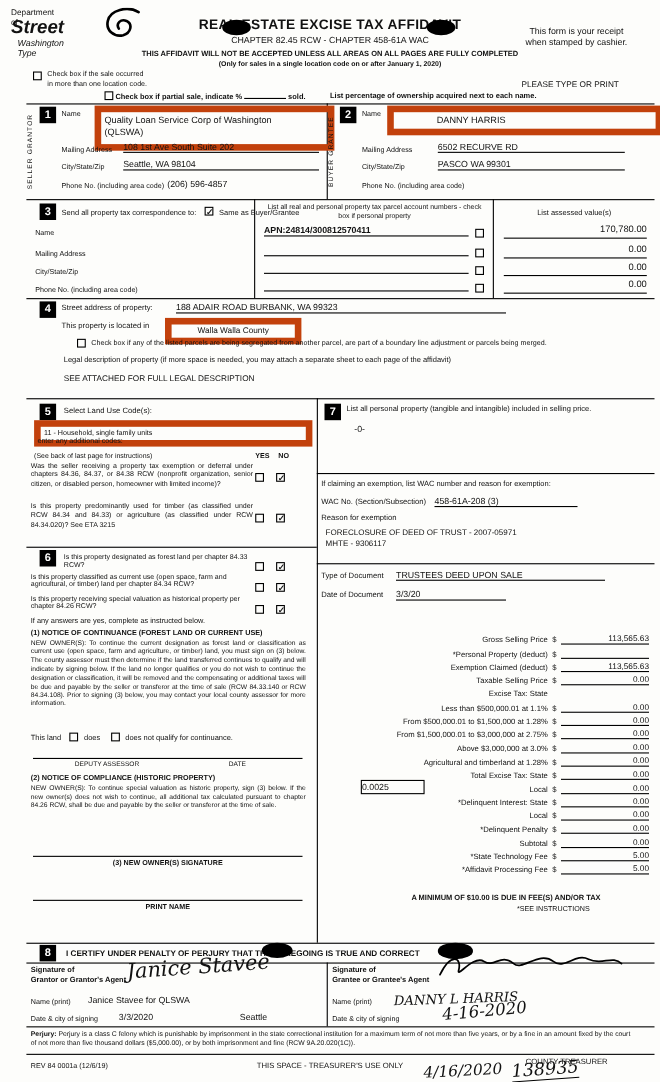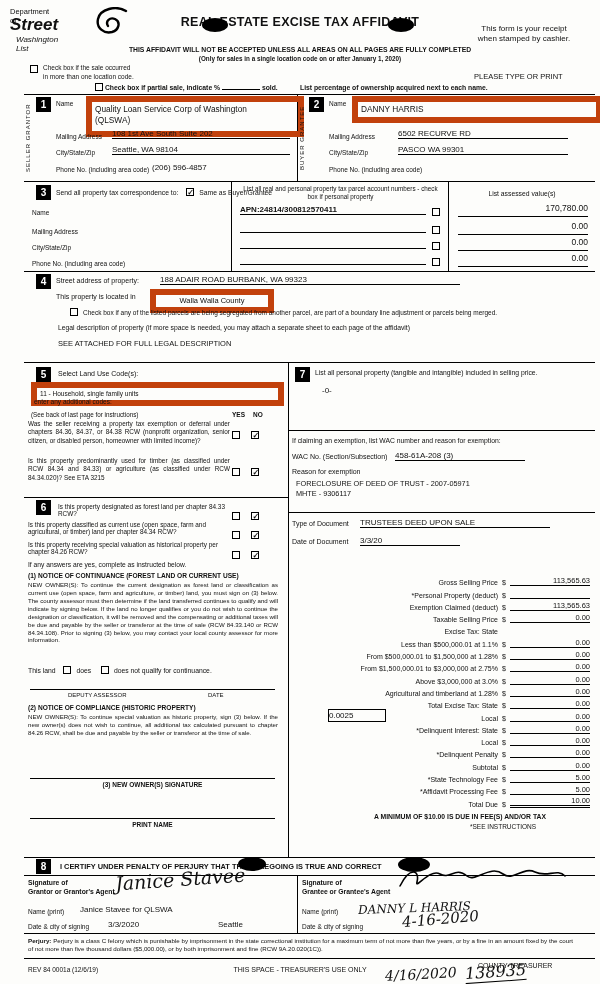--- a/index.html
+++ b/index.html
@@ -31,27 +31,28 @@
   .yn .cb{margin-left:7px;}
 </style>
 </head>
 <body>
 
 <div class="page">
 
   <div class="abs" style="left:10px;top:7px;">
     <div class="abs" style="left:0;top:0;font-size:7.5px;">Department of</div>
     <div class="abs" style="left:0;top:8px;font-size:17px;font-weight:bold;font-style:italic;">Street</div>
-    <div class="abs" style="left:6px;top:28px;font-size:8px;font-style:italic;">Washington List</div>
+    <div class="abs" style="left:6px;top:28px;font-size:8px;font-style:italic;">Washington Type</div>
     <svg class="abs" style="left:82px;top:0px;" width="40" height="30" viewBox="0 0 40 30">
       <path d="M34,4 C24,-2 8,2 6,12 C4,21 12,27 20,25 C27,23 29,15 23,12 C18,10 13,14 16,19" fill="none" stroke="#000" stroke-width="2.4" stroke-linecap="round"></path>
     </svg>
   </div>
 
   <div class="abs ctr b" style="left:140px;top:15px;width:320px;font-size:12.5px;letter-spacing:0.3px;">REAL ESTATE EXCISE TAX AFFIDAVIT</div>
+  <div class="abs ctr" style="left:140px;top:32px;width:320px;font-size:8px;">CHAPTER 82.45 RCW - CHAPTER 458-61A WAC</div>
   <div class="abs ctr b" style="left:95px;top:46px;width:410px;font-size:6.8px;">THIS AFFIDAVIT WILL NOT BE ACCEPTED UNLESS ALL AREAS ON ALL PAGES ARE FULLY COMPLETED</div>
   <div class="abs ctr b" style="left:150px;top:55px;width:300px;font-size:6.3px;">(Only for sales in a single location code on or after January 1, 2020)</div>
 
   <div class="abs ctr" style="left:455px;top:24px;width:138px;font-size:8px;line-height:1.3;">
     <span>This form is your receipt</span><br>
     <span>when stamped by cashier.</span>
   </div>
   <div class="abs" style="left:474px;top:72px;font-size:7.5px;">PLEASE TYPE OR PRINT</div>
 
   <div class="abs" style="left:30px;top:64px;">
@@ -97,21 +98,21 @@
   <div class="abs val uline" style="left:112px;top:129px;width:178px;">108 1st Ave South Suite 202</div>
   <div class="abs lbl" style="left:56px;top:149px;">City/State/Zip</div>
   <div class="abs val uline" style="left:112px;top:145px;width:178px;">Seattle, WA 98104</div>
   <div class="abs lbl" style="left:56px;top:166px;">Phone No. (including area code)</div>
   <div class="abs val" style="left:152px;top:163px;width:135px;">(206) 596-4857</div>
 
   <div class="vlabel" style="left:299px;top:98px;height:80px;">BUYER GRANTEE</div>
   <div class="badge" style="left:309px;top:97px;">2</div>
   <div class="abs lbl" style="left:329px;top:100px;">Name</div>
   <div class="abs boxed" style="left:352px;top:96px;width:238px;height:15px;">
-    <div style="font-size:8.3px;padding:2px 3px 0;">DANNY HARRIS</div>
+    <div style="font-size:8.3px;padding:2px 3px 0;margin-left:36px;">DANNY HARRIS</div>
   </div>
   <div class="abs lbl" style="left:329px;top:133px;">Mailing Address</div>
   <div class="abs val uline" style="left:398px;top:129px;width:170px;">6502 RECURVE RD</div>
   <div class="abs lbl" style="left:329px;top:149px;">City/State/Zip</div>
   <div class="abs val uline" style="left:398px;top:145px;width:170px;">PASCO WA  99301</div>
   <div class="abs lbl" style="left:329px;top:166px;">Phone No. (including area code)</div>
   <div class="abs val" style="left:430px;top:163px;width:135px;"></div>
 
   <div class="badge" style="left:36px;top:185px;">3</div>
   <div class="abs" style="left:56px;top:188px;font-size:6.8px;">
@@ -305,25 +306,20 @@
     <div class="mrow">
         <span class="ml">*State Technology Fee</span>
         <span class="md">$</span>
         <span class="mv">5.00</span>
       </div>
     <div class="mrow">
         <span class="ml">*Affidavit Processing Fee</span>
         <span class="md">$</span>
         <span class="mv">5.00</span>
       </div>
-    <div class="mrow">
-        <span class="ml">Total Due</span>
-        <span class="md">$</span>
-        <span class="mv dbl">10.00</span>
-      </div>
   </div>
   <div class="abs ctr b" style="left:330px;top:813px;width:260px;font-size:6.8px;">A MINIMUM OF $10.00 IS DUE IN FEE(S) AND/OR TAX</div>
   <div class="abs" style="left:470px;top:823px;font-size:6.5px;">*SEE INSTRUCTIONS</div>
 
   <div class="badge" style="left:36px;top:859px;">8</div>
   <div class="abs b" style="left:60px;top:862px;font-size:7.4px;">I CERTIFY UNDER PENALTY OF PERJURY THAT THE FOREGOING IS TRUE AND CORRECT</div>
   <div class="redact" style="left:238px;top:857px;width:28px;height:14px;"></div>
   <div class="redact" style="left:398px;top:857px;width:32px;height:15px;"></div>
   <div class="redact" style="left:202px;top:18px;width:26px;height:14px;"></div>
   <div class="redact" style="left:388px;top:18px;width:26px;height:14px;"></div>

